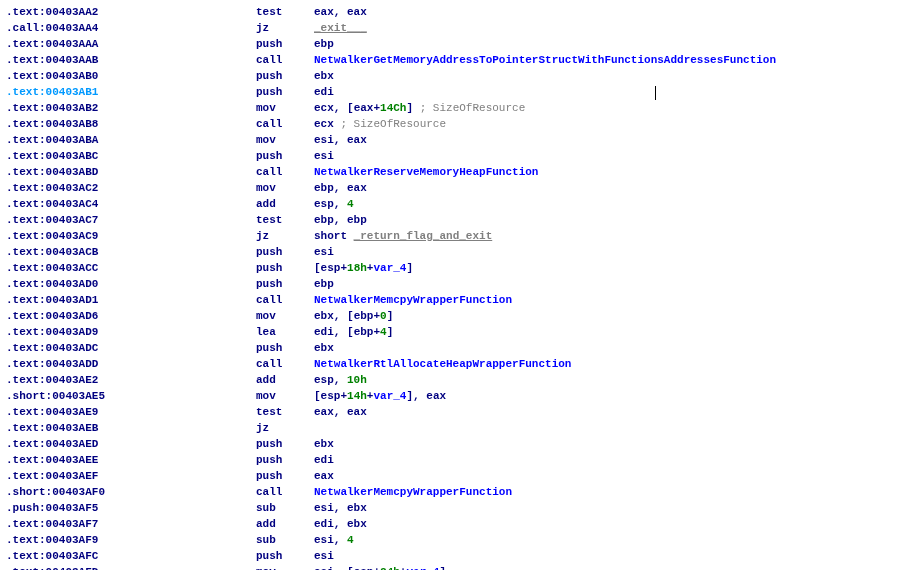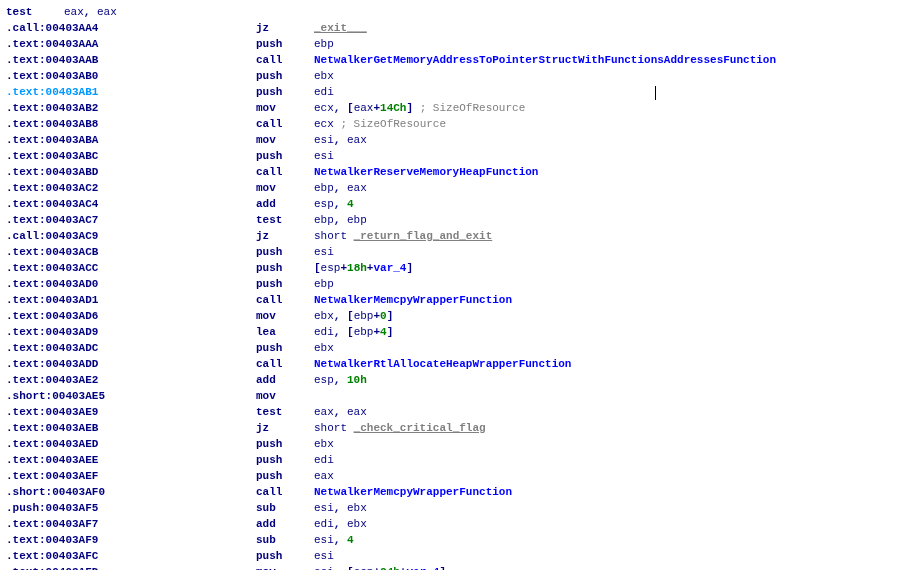--- a/index.html
+++ b/index.html
@@ -38,40 +38,41 @@
   .mnemonic {
     color: #000080;
     width: 58px;
     flex: 0 0 58px;
     font-weight: bold;
   }
   .operands {
     flex: 1 1 auto;
     color: #000080;
   }
-  .reg   { color: #000080; font-weight: normal; }
+  .reg   { color: #000080; font-weight: bold; }
   .func  { color: #0000ff; font-weight: bold; margin-top: 8px; }
   .num   { color: #008000; font-weight: bold; }
   .lbl   { color: #808080; font-weight: bold; text-decoration: underline; }
   .cmt   { color: #808080; }
   .punct { color: #000080; font-weight: bold; }
   .cursor {
     position: absolute;
     left: 655px;
     top: 86px;
     width: 1px;
     height: 14px;
     background: #000;
   }
 </style>
 </head>
 <body>
 
 <div class="disasm" id="listing">
     <div class="disasm-row">
+      <span class="addr">.text:00403AA2</span>
       <span class="mnemonic">test</span>
       <span class="operands"><span class="reg">eax</span><span class="punct">, </span><span class="reg">eax</span></span>
     </div>
     <div class="disasm-row">
       <span class="addr">.call:00403AA4</span>
       <span class="mnemonic">jz</span>
       <span class="operands"><span class="lbl">_exit___</span></span>
     </div>
     <div class="disasm-row">
       <span class="addr">.text:00403AAA</span>
@@ -127,21 +128,21 @@
       <span class="addr">.text:00403AC4</span>
       <span class="mnemonic">add</span>
       <span class="operands"><span class="reg">esp</span><span class="punct">, </span><span class="num">4</span></span>
     </div>
     <div class="disasm-row">
       <span class="addr">.text:00403AC7</span>
       <span class="mnemonic">test</span>
       <span class="operands"><span class="reg">ebp</span><span class="punct">, </span><span class="reg">ebp</span></span>
     </div>
     <div class="disasm-row">
-      <span class="addr">.call:00403AC9</span>
+      <span class="addr">.text:00403AC9</span>
       <span class="mnemonic">jz</span>
       <span class="operands"><span class="reg">short </span><span class="lbl">_return_flag_and_exit</span></span>
     </div>
     <div class="disasm-row">
       <span class="addr">.text:00403ACB</span>
       <span class="mnemonic">push</span>
       <span class="operands"><span class="reg">esi</span></span>
     </div>
     <div class="disasm-row">
       <span class="addr">.text:00403ACC</span>
@@ -179,30 +180,30 @@
       <span class="operands"><span class="func">NetwalkerRtlAllocateHeapWrapperFunction</span></span>
     </div>
     <div class="disasm-row">
       <span class="addr">.text:00403AE2</span>
       <span class="mnemonic">add</span>
       <span class="operands"><span class="reg">esp</span><span class="punct">, </span><span class="num">10h</span></span>
     </div>
     <div class="disasm-row">
       <span class="addr">.short:00403AE5</span>
       <span class="mnemonic">mov</span>
+      <span class="operands"><span class="punct">[</span><span class="reg">esp</span><span class="punct">+</span><span class="num">14h</span><span class="punct">+</span><span class="func">var_4</span><span class="punct">], </span><span class="reg">eax</span></span>
     </div>
     <div class="disasm-row">
       <span class="addr">.text:00403AE9</span>
       <span class="mnemonic">test</span>
       <span class="operands"><span class="reg">eax</span><span class="punct">, </span><span class="reg">eax</span></span>
     </div>
     <div class="disasm-row">
       <span class="addr">.text:00403AEB</span>
       <span class="mnemonic">jz</span>
-      <span class="operands"><span class="reg">short </span><span class="lbl">_check_critical_flag</span></span>
     </div>
     <div class="disasm-row">
       <span class="addr">.text:00403AED</span>
       <span class="mnemonic">push</span>
       <span class="operands"><span class="reg">ebx</span></span>
     </div>
     <div class="disasm-row">
       <span class="addr">.text:00403AEE</span>
       <span class="mnemonic">push</span>
       <span class="operands"><span class="reg">edi</span></span>

